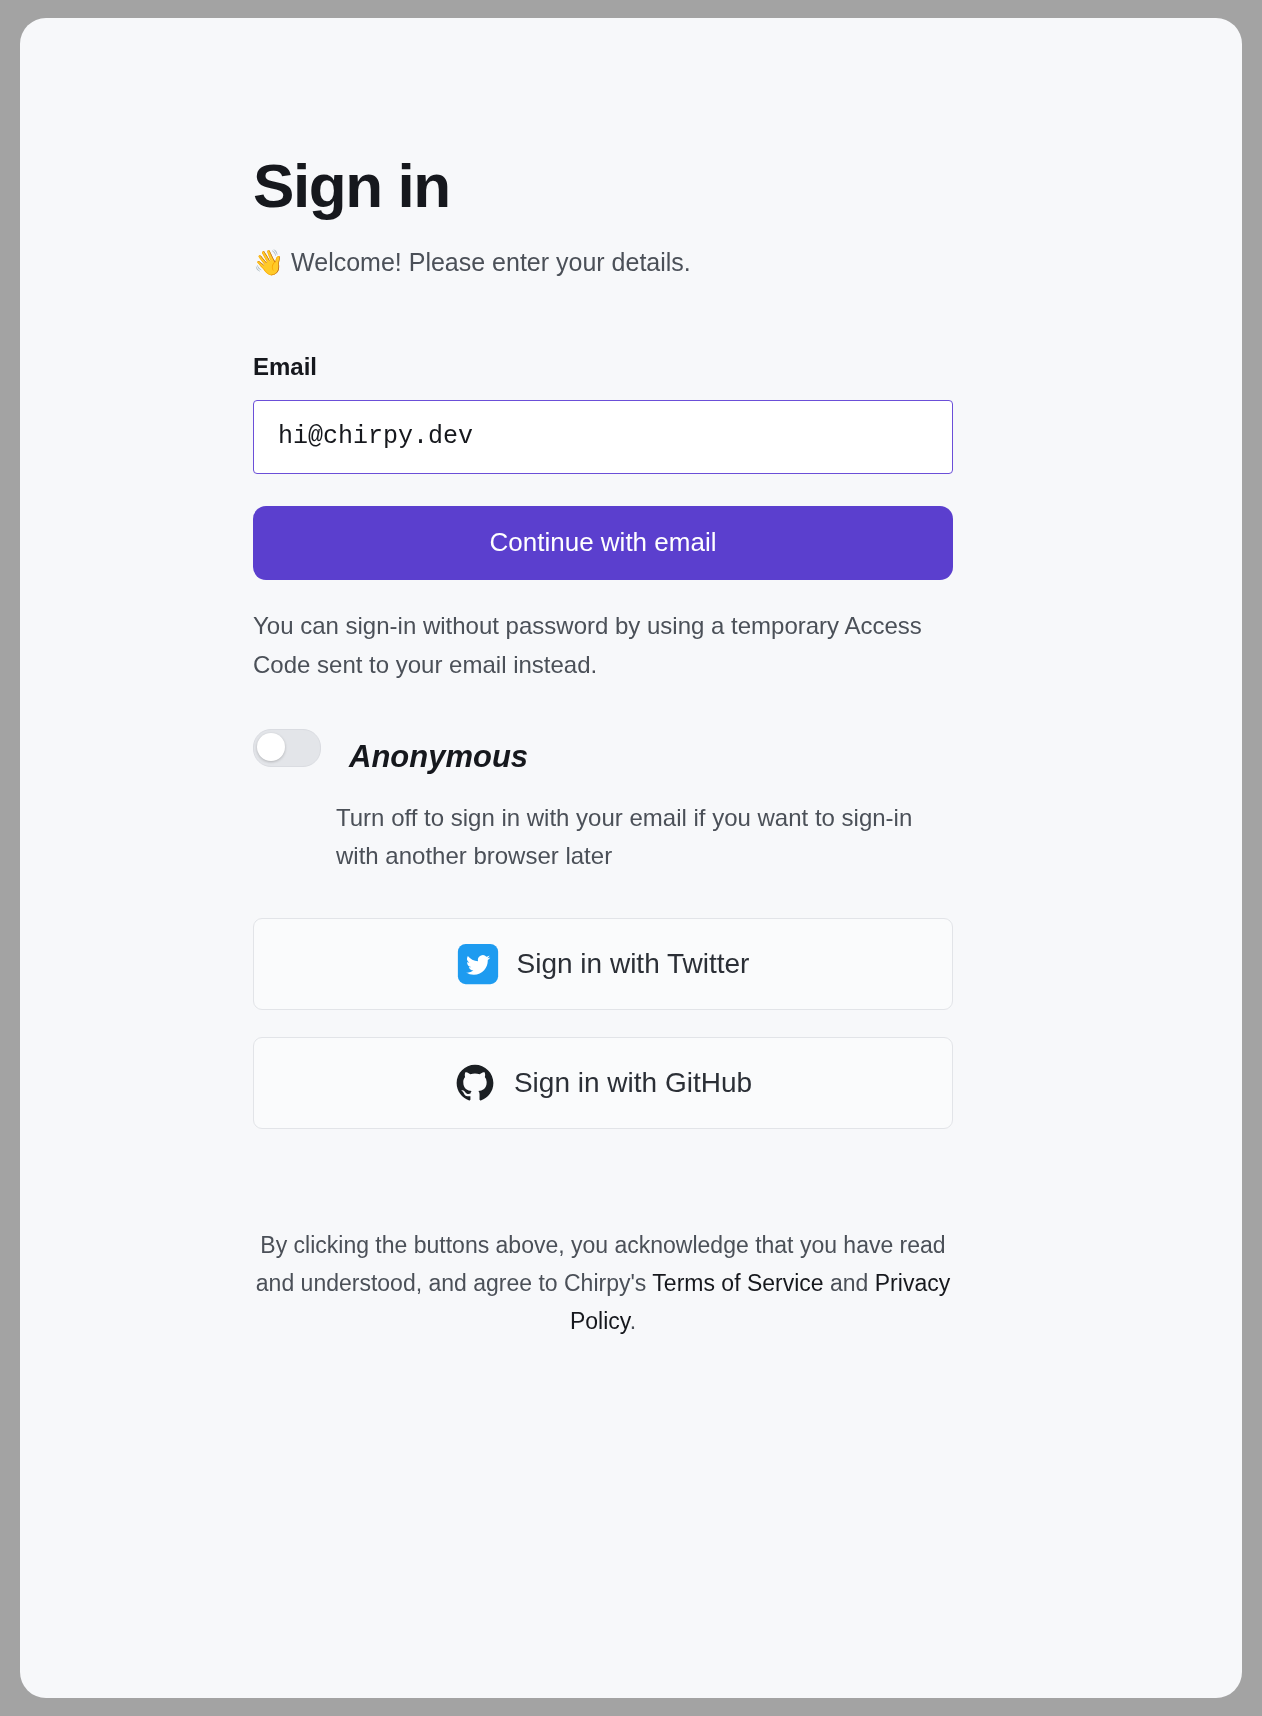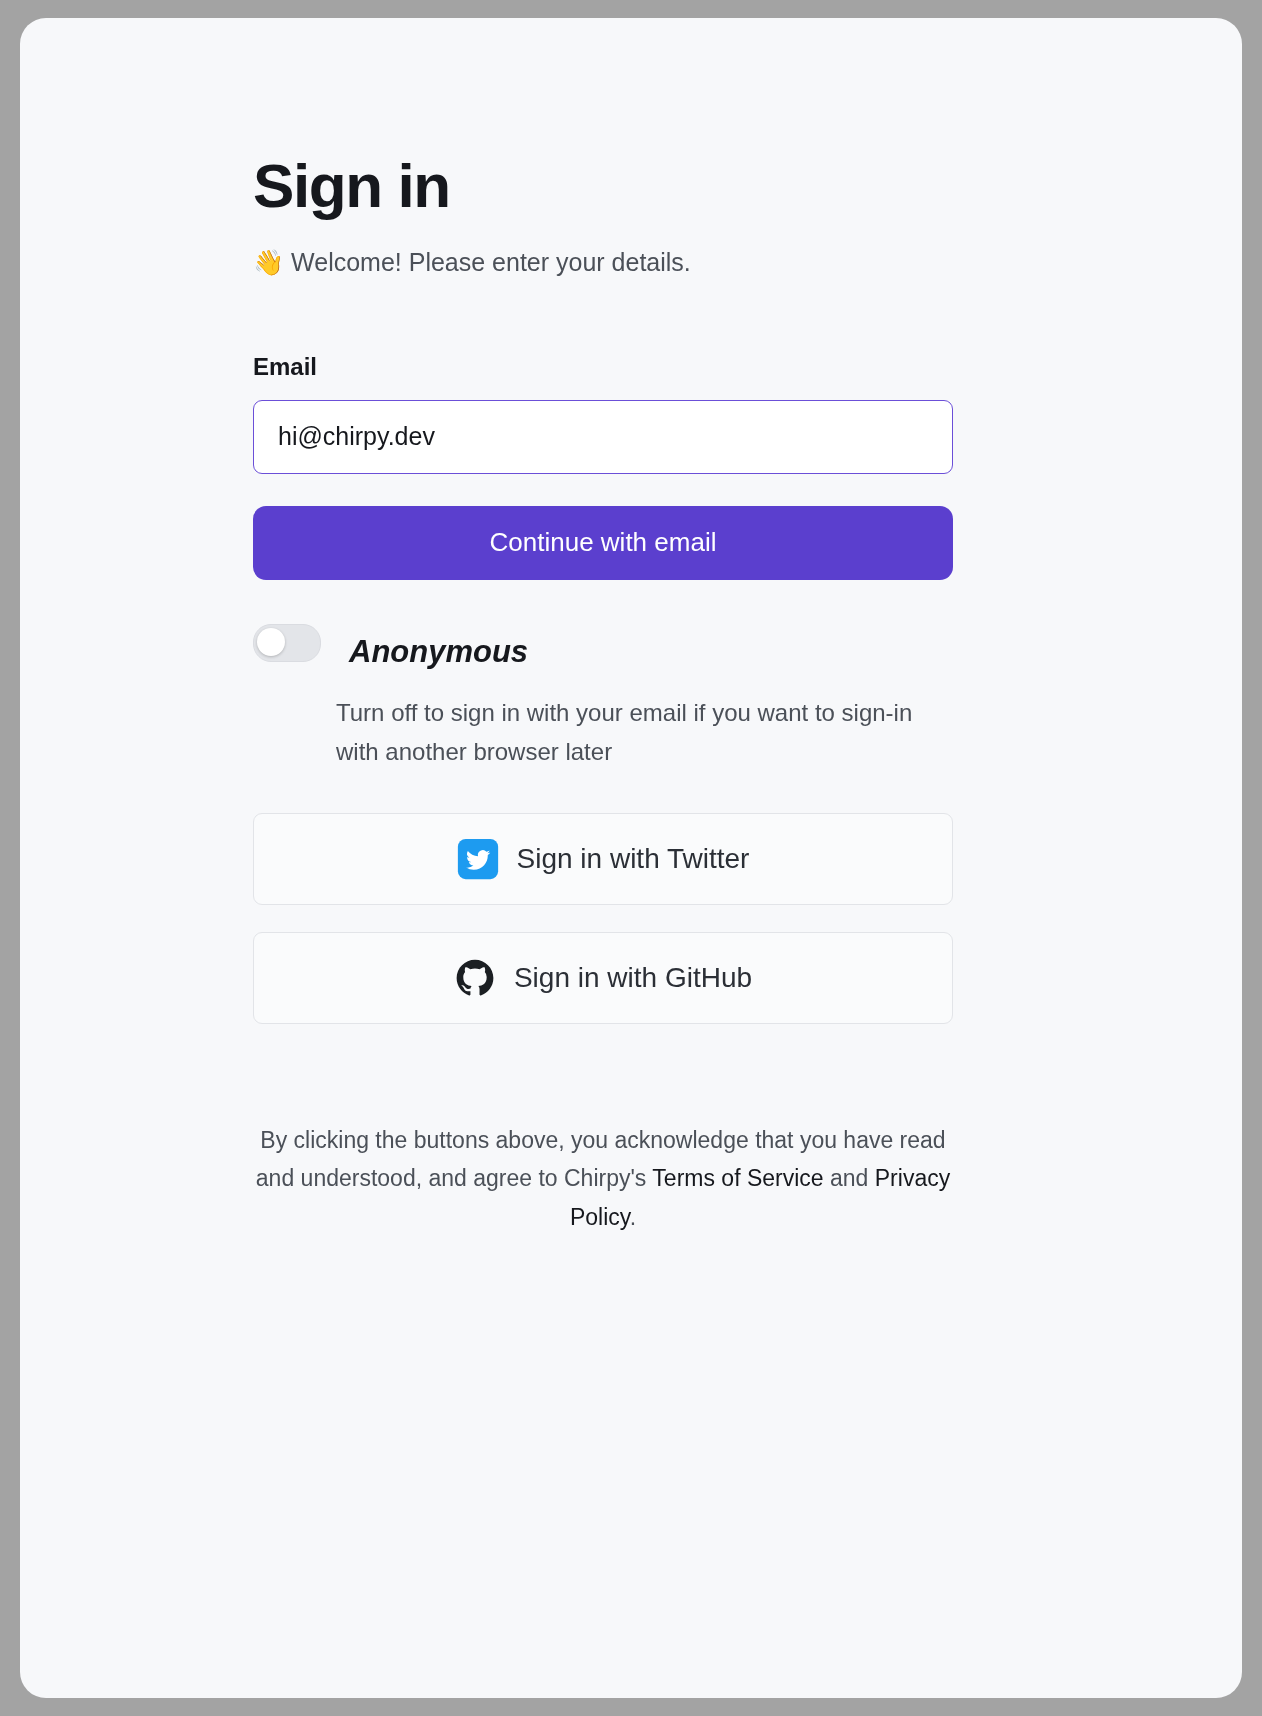--- a/index.html
+++ b/index.html
@@ -67,26 +67,26 @@
     padding-top: 74px;
   }
 
   .email-input {
     display: block;
     box-sizing: border-box;
     margin-top: 19px;
     width: 700px;
     height: 74px;
     border: 1.5px solid #6b4fd8;
-    border-radius: 9px;
+    border-radius: 4px;
     background: #ffffff;
     font-size: 25px;
     color: #16181d;
     padding: 0 24px;
-    font-family: Liberation Sans, sans-serif;
+    font-family: Liberation Mono, monospace;
     outline: none;
   }
   .email-input::placeholder { color: #9aa0a8; }
 
   .primary-btn {
     display: block;
     box-sizing: border-box;
     margin-top: 32px;
     width: 700px;
     height: 74px;
@@ -222,20 +222,21 @@
       <h1 class="title">Sign in</h1>
 
       <p class="subtitle"><span class="wave">👋</span><span> Welcome! Please enter your details.</span></p>
 
       <p class="field-label">Email</p>
 
       <input class="email-input" type="text" value="hi@chirpy.dev" placeholder="Enter your email" style="">
 
       <button class="primary-btn">Continue with email</button>
 
+      <p class="help-text">You can sign-in without password by using a temporary Access Code sent to your email instead.</p>
 
       <div class="toggle-row">
         <div class="toggle">
           <div class="knob"></div>
         </div>
         <div class="toggle-texts">
           <p class="toggle-title">Anonymous</p>
           <p class="toggle-desc">Turn off to sign in with your email if you want to sign-in with another browser later</p>
         </div>
       </div>

